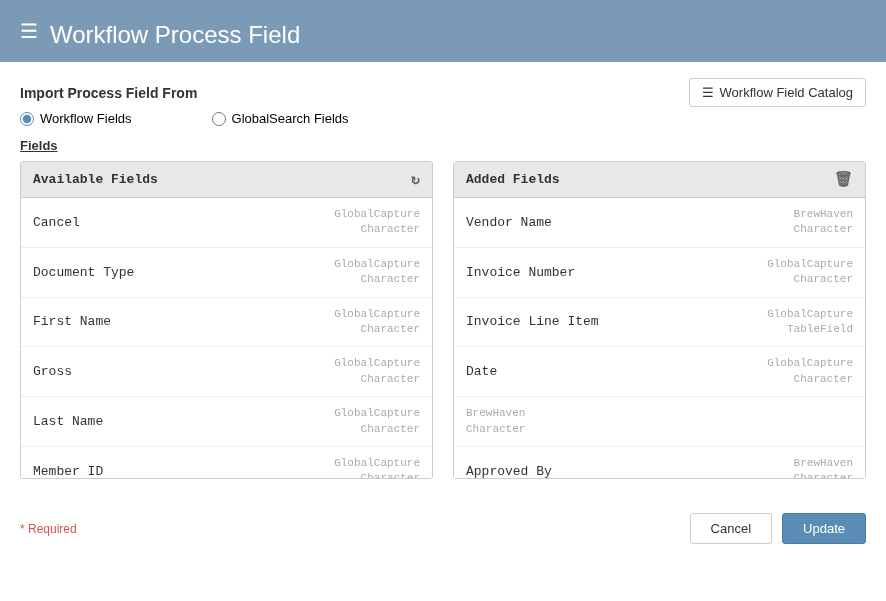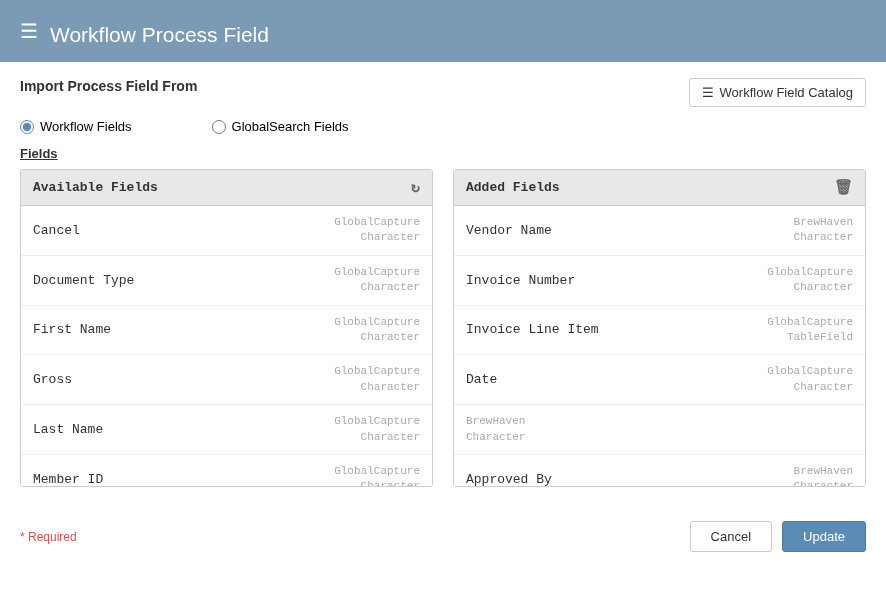--- a/index.html
+++ b/index.html
@@ -20,38 +20,38 @@
       display: flex;
       align-items: center;
       gap: 12px;
       height: 62px;
     }
     .header-icon {
       font-size: 20px;
       color: #fff;
     }
     .header-title {
-      font-size: 21px;
+      font-size: 24px;
       font-weight: 400;
       color: #fff;
       margin-top: 8px;
     }
 
     
     .main-content {
       padding: 16px 20px 10px 20px;
       background: #fff;
     }
 
     
     .top-row {
       display: flex;
       justify-content: space-between;
-      align-items: flex-start;
-      margin-bottom: 12px;
+      align-items: center;
+      margin-bottom: 4px;
     }
     .import-label {
       font-size: 14px;
       font-weight: bold;
       color: #333;
     }
     .catalog-button {
       background: #fff;
       border: 1px solid #ccc;
       border-radius: 3px;

